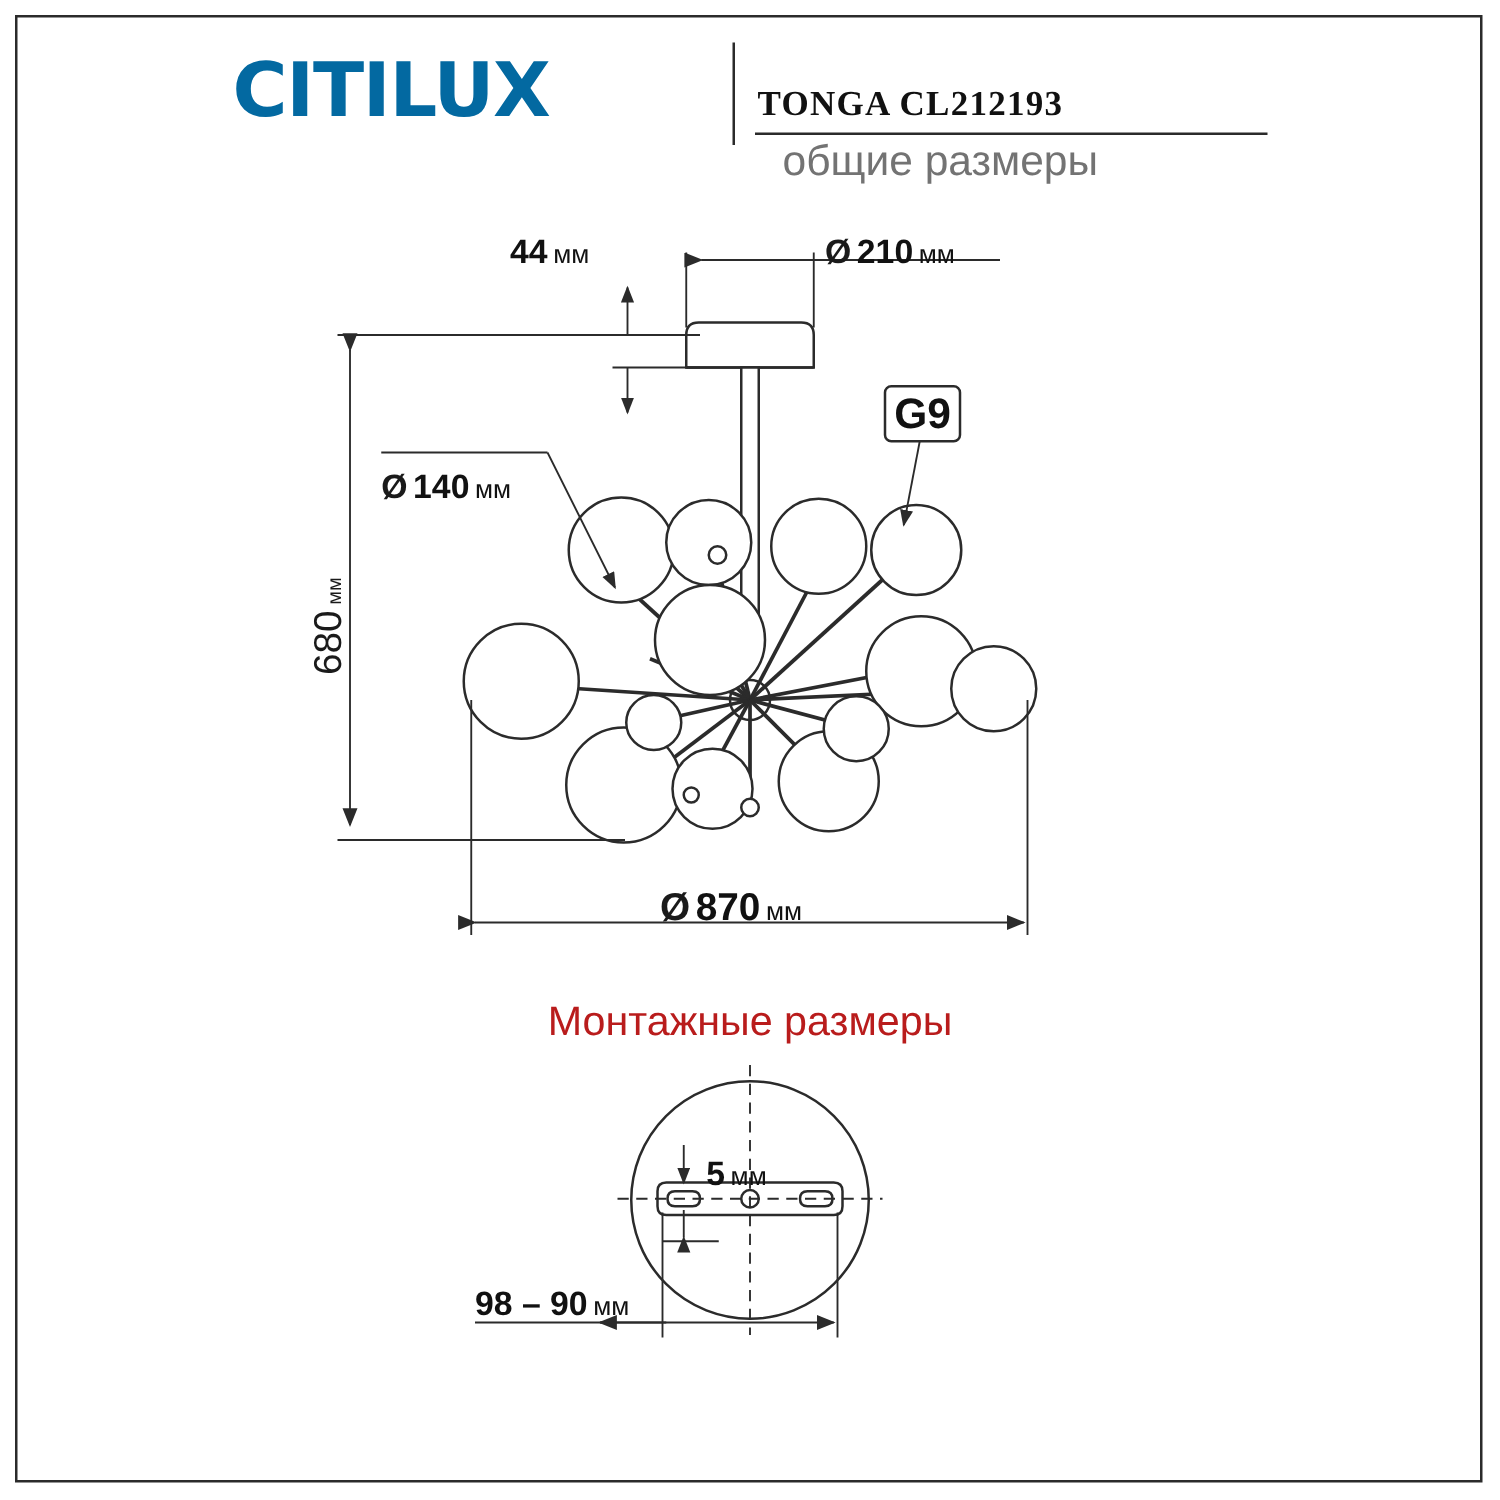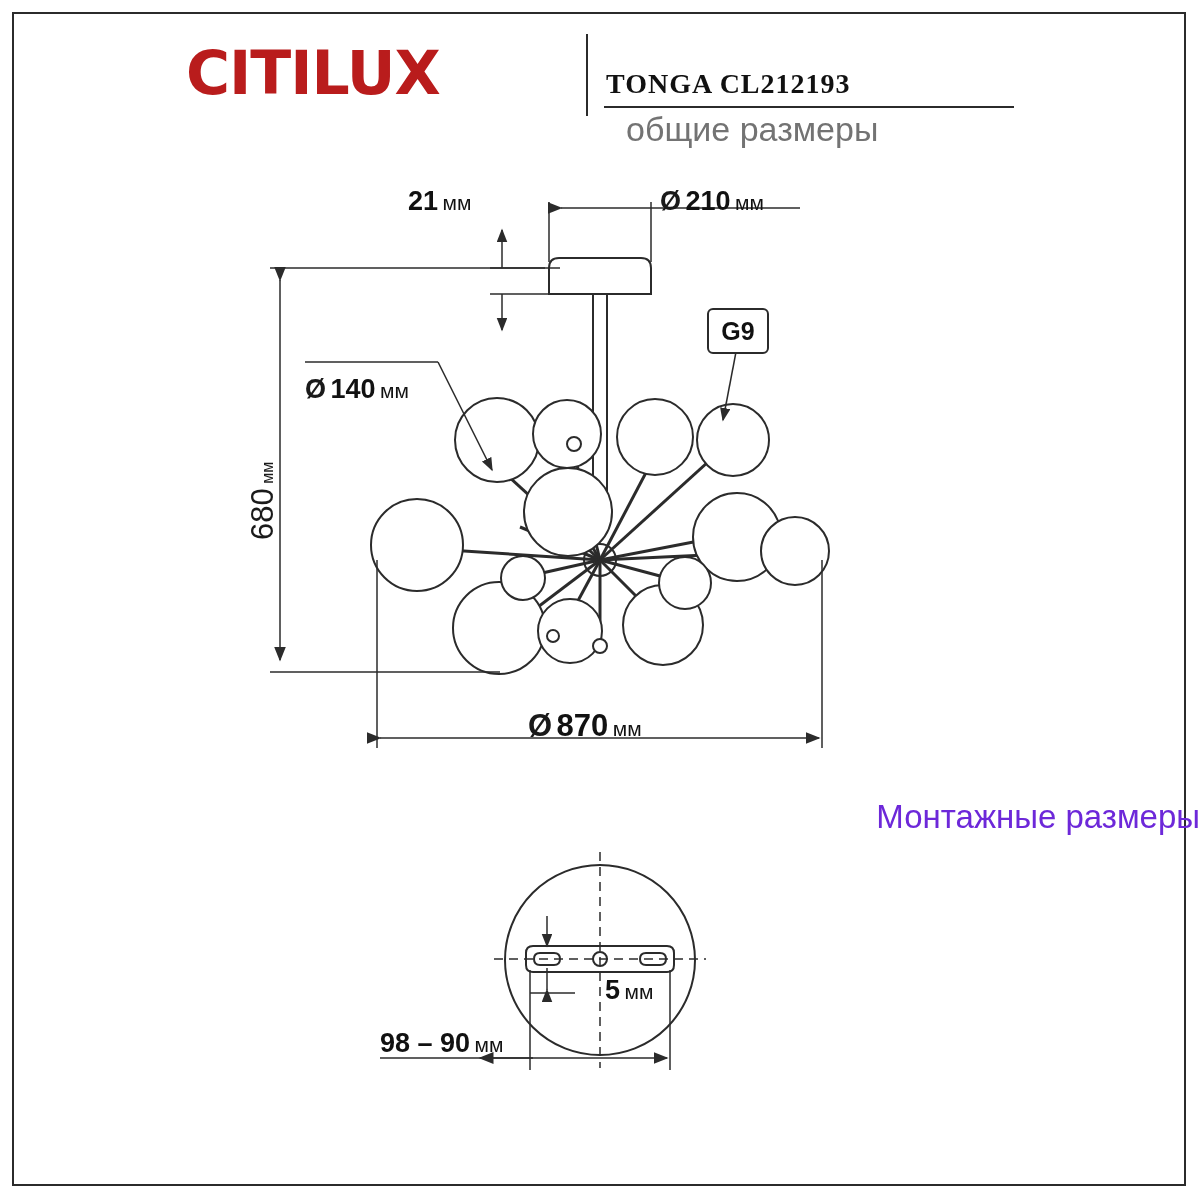--- a/index.html
+++ b/index.html
@@ -16,21 +16,21 @@
     position:absolute;left:12px;top:12px;width:1174px;height:1174px;
     border:2px solid #2b2b2b;box-sizing:border-box;
   }
 
   
   .header{position:absolute;left:186px;top:34px;width:828px;height:82px;}
   .logo{
     position:absolute;left:0;top:4px;
     font-family:"DejaVu Sans", sans-serif;
     font-weight:bold;font-size:60px;letter-spacing:-1px;
-    color:#b91c1c;line-height:70px;
+    color:#0369a1;line-height:70px;
   }
   .vrule{position:absolute;left:400px;top:0;width:2px;height:82px;background:#2b2b2b;}
   .title-model{
     position:absolute;left:420px;top:34px;
     font-size:28px;font-weight:bold;letter-spacing:1px;color:#111;font-family:Liberation Serif, serif;
   }
   .hrule{position:absolute;left:418px;top:72px;width:410px;height:2px;background:#2b2b2b;}
   .title-sub{
     position:absolute;left:440px;top:76px;
     font-size:34px;color:#737373;font-weight:normal;
@@ -48,26 +48,26 @@
     position:absolute;
     transform:rotate(-90deg);
     transform-origin:left top;
     white-space:nowrap;
   }
 
   .g9box{
     position:absolute;left:707px;top:308px;width:58px;height:42px;
     border:2px solid #2b2b2b;border-radius:6px;
     display:flex;align-items:center;justify-content:center;
-    font-size:25px;font-weight:bold;color:#111;background:#fff;
+    font-size:34px;font-weight:bold;color:#111;background:#fff;
   }
 
   .mount-title{
-    position:absolute;left:0;top:798px;width:1200px;text-align:right;
-    font-size:33px;color:#6d28d9;
+    position:absolute;left:0;top:798px;width:1200px;text-align:center;
+    font-size:33px;color:#b91c1c;
   }
 
   .footer{
     position:absolute;left:0;top:1125px;width:1200px;text-align:center;
     font-size:31px;color:#111;
   }
   .footer .fi{
     display:inline-block;vertical-align:middle;width:36px;height:36px;margin-right:16px;
   }
   .footer .ft{display:inline-block;vertical-align:middle;}
@@ -194,21 +194,21 @@
       <g stroke-width="1.5">
         <line x1="530" y1="970" x2="530" y2="1070"></line>
         <line x1="670" y1="970" x2="670" y2="1070"></line>
         <line x1="380" y1="1058" x2="667" y2="1058" marker-end="url(#ar)"></line>
         <line x1="533" y1="1058" x2="480" y2="1058" marker-end="url(#ar)"></line>
       </g>
     </g>
   </svg>
 
   <div class="lbl" style="left:408px;top:186px;">
-    <span class="num">21</span>
+    <span class="num">44</span>
     <span class="mm">мм</span>
   </div>
 
   <div class="lbl" style="left:660px;top:186px;">
     <span class="dia">Ø</span>
     <span class="num">210</span>
     <span class="mm">мм</span>
   </div>
 
   <div class="lbl" style="left:305px;top:332px;margin-top:42px;">
@@ -225,21 +225,21 @@
   <div class="lbl" style="left:528px;top:708px;">
     <span class="dia" style="font-size:31px;">Ø</span>
     <span class="num" style="font-size:31px;">870</span>
     <span class="mm">мм</span>
   </div>
 
   <div class="g9box">G9</div>
 
   <div class="mount-title">Монтажные размеры</div>
 
-  <div class="lbl" style="left:565px;top:975px;margin-left:40px;">
+  <div class="lbl" style="left:565px;top:924px;">
     <span class="num">5</span>
     <span class="mm">мм</span>
   </div>
 
   <div class="lbl" style="left:380px;top:1028px;">
     <span class="num">98 – 90</span>
     <span class="mm">мм</span>
   </div>
 
 

